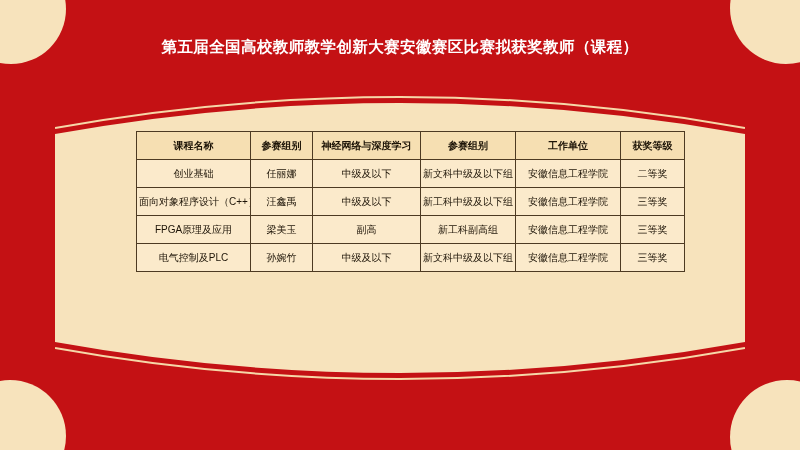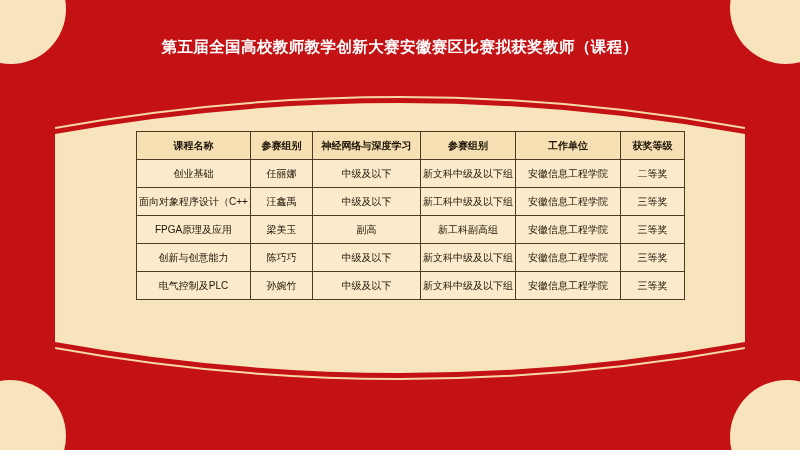--- a/index.html
+++ b/index.html
@@ -158,28 +158,20 @@
         </tr>
         <tr>
           <td>FPGA原理及应用</td>
           <td>梁美玉</td>
           <td>副高</td>
           <td>新工科副高组</td>
           <td>安徽信息工程学院</td>
           <td>三等奖</td>
         </tr>
         <tr>
-          <td>创新与创意能力</td>
-          <td>陈巧巧</td>
-          <td>中级及以下</td>
-          <td>新文科中级及以下组</td>
-          <td>安徽信息工程学院</td>
-          <td>三等奖</td>
-        </tr>
-        <tr>
           <td>电气控制及PLC</td>
           <td>孙婉竹</td>
           <td>中级及以下</td>
           <td>新文科中级及以下组</td>
           <td>安徽信息工程学院</td>
           <td>三等奖</td>
         </tr>
       </tbody>
     </table>
   </div>

